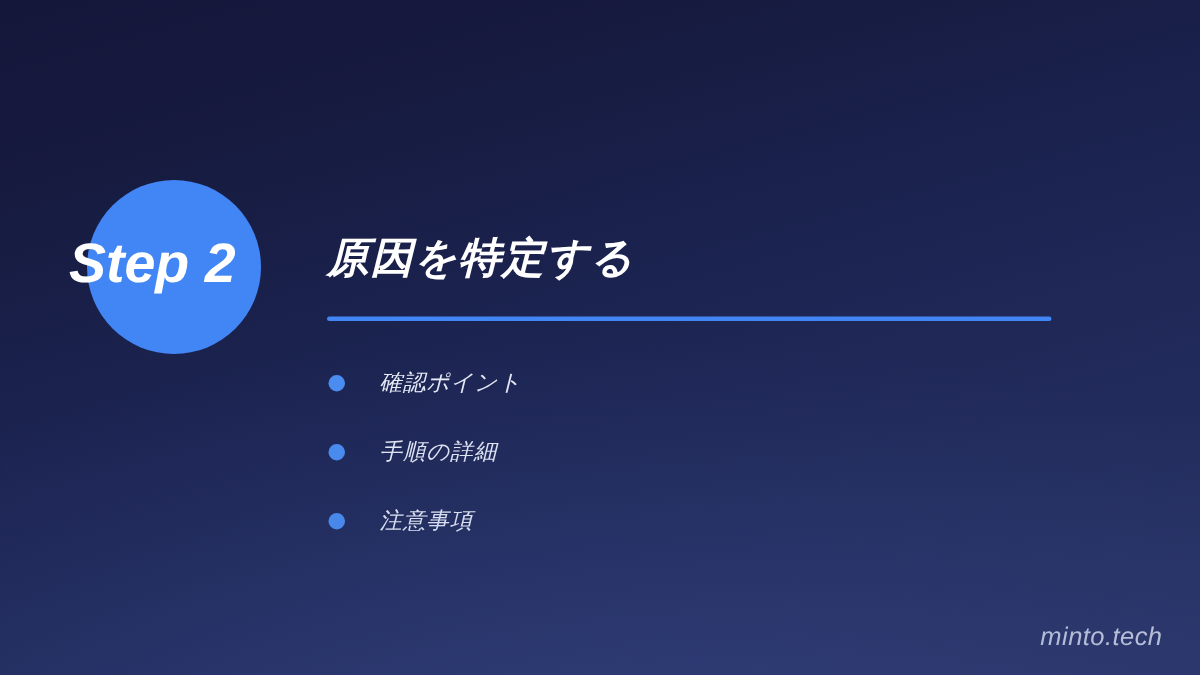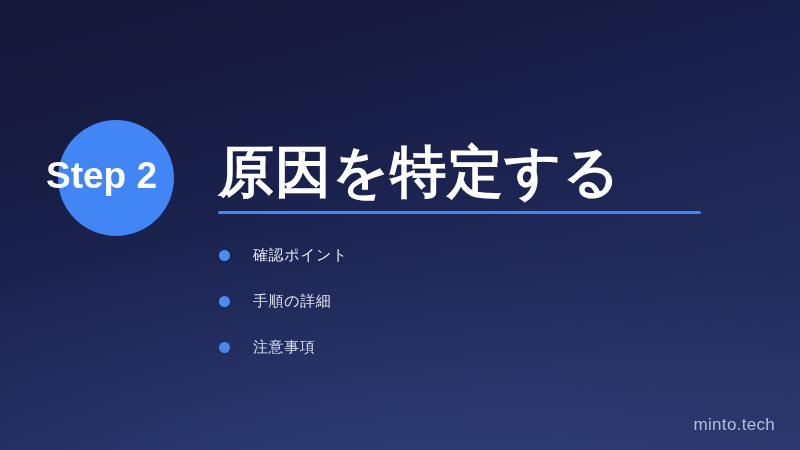--- a/index.html
+++ b/index.html
@@ -17,20 +17,21 @@
     position: relative;
     width: 800px;
     height: 450px;
     overflow: hidden;
     background: linear-gradient(165deg,
                 #14173a 0%,
                 #161a3e 18%,
                 #1b2350 45%,
                 #222c5c 72%,
                 #2a3366 100%);
+    font-style: italic;
   }
 
   
   .slide::after {
     content: "";
     position: absolute;
     inset: 0;
     background: radial-gradient(120% 90% at 50% 115%,
                 rgba(70, 95, 175, 0.30) 0%,
                 rgba(70, 95, 175, 0.10) 45%,
@@ -62,21 +63,21 @@
     letter-spacing: 0px;
     white-space: nowrap;
     z-index: 3;
   }
 
   
   .title {
     position: absolute;
     left: 218px;
     top: 147px;
-    font-size: 56px;
+    font-size: 28px;
     font-weight: bold;
     color: #ffffff;
     letter-spacing: 1px;
     line-height: 50px;
     white-space: nowrap;
     z-index: 2;
   }
 
   .title-rule {
     position: absolute;

